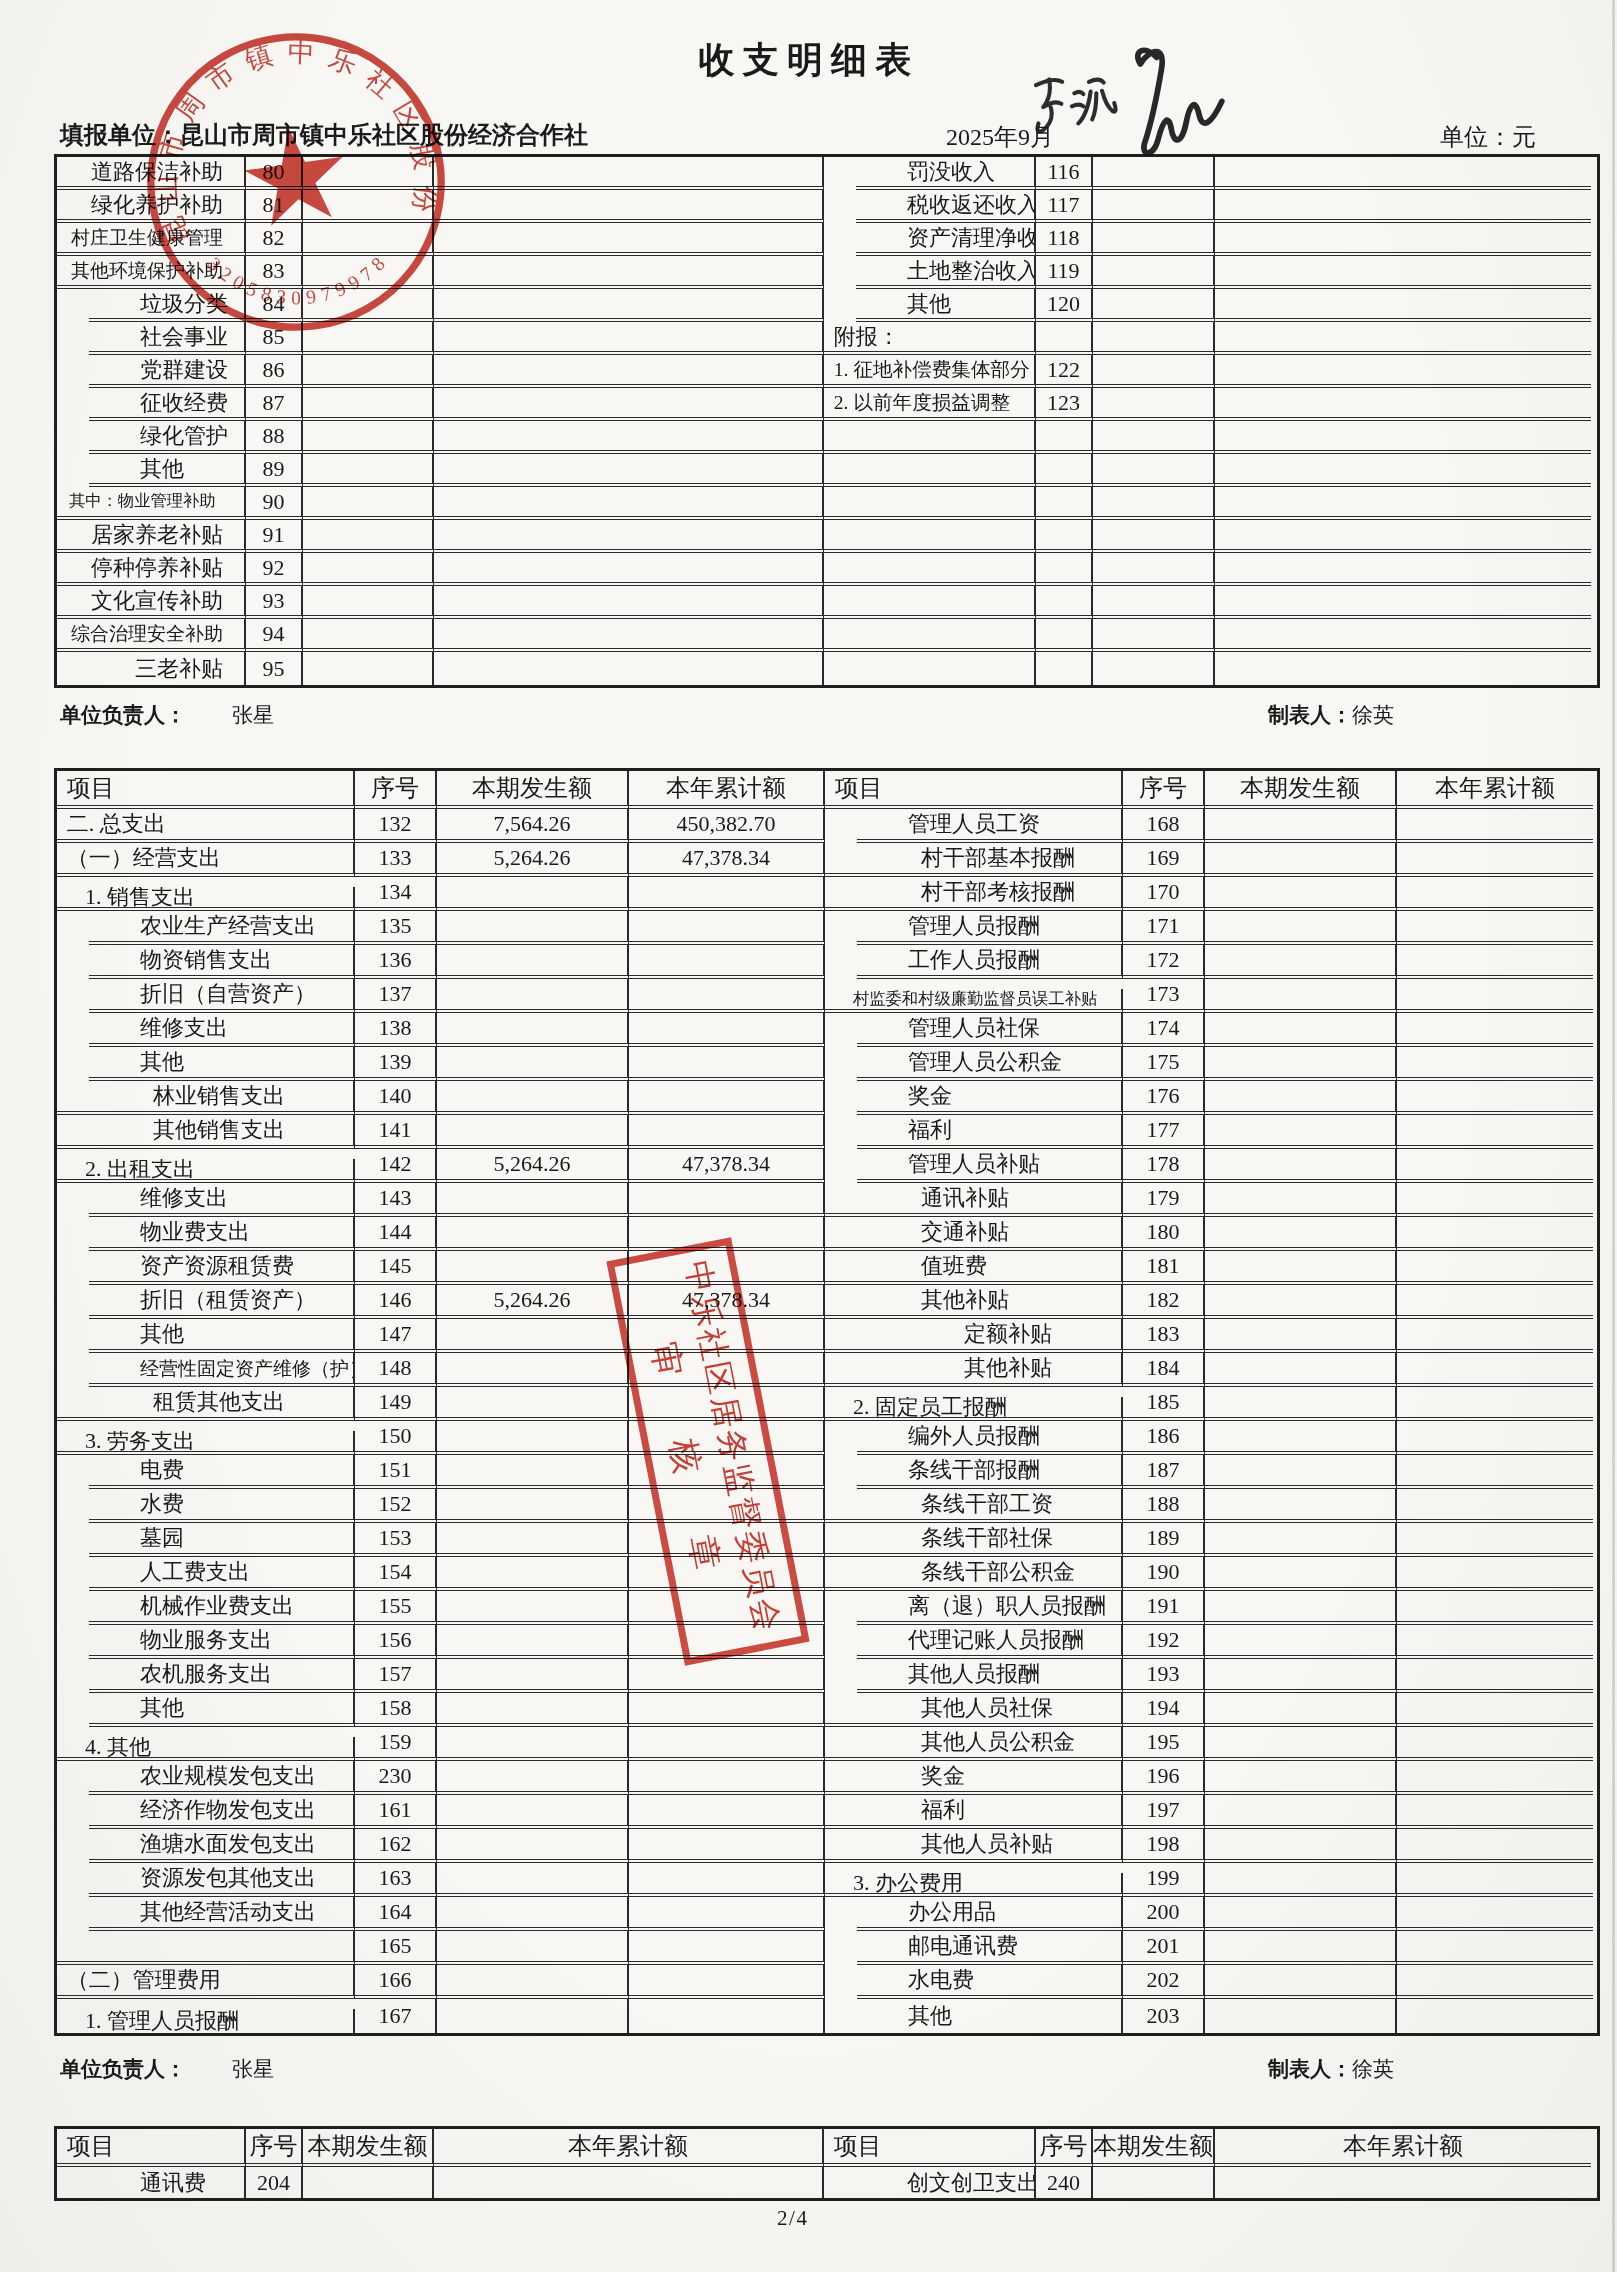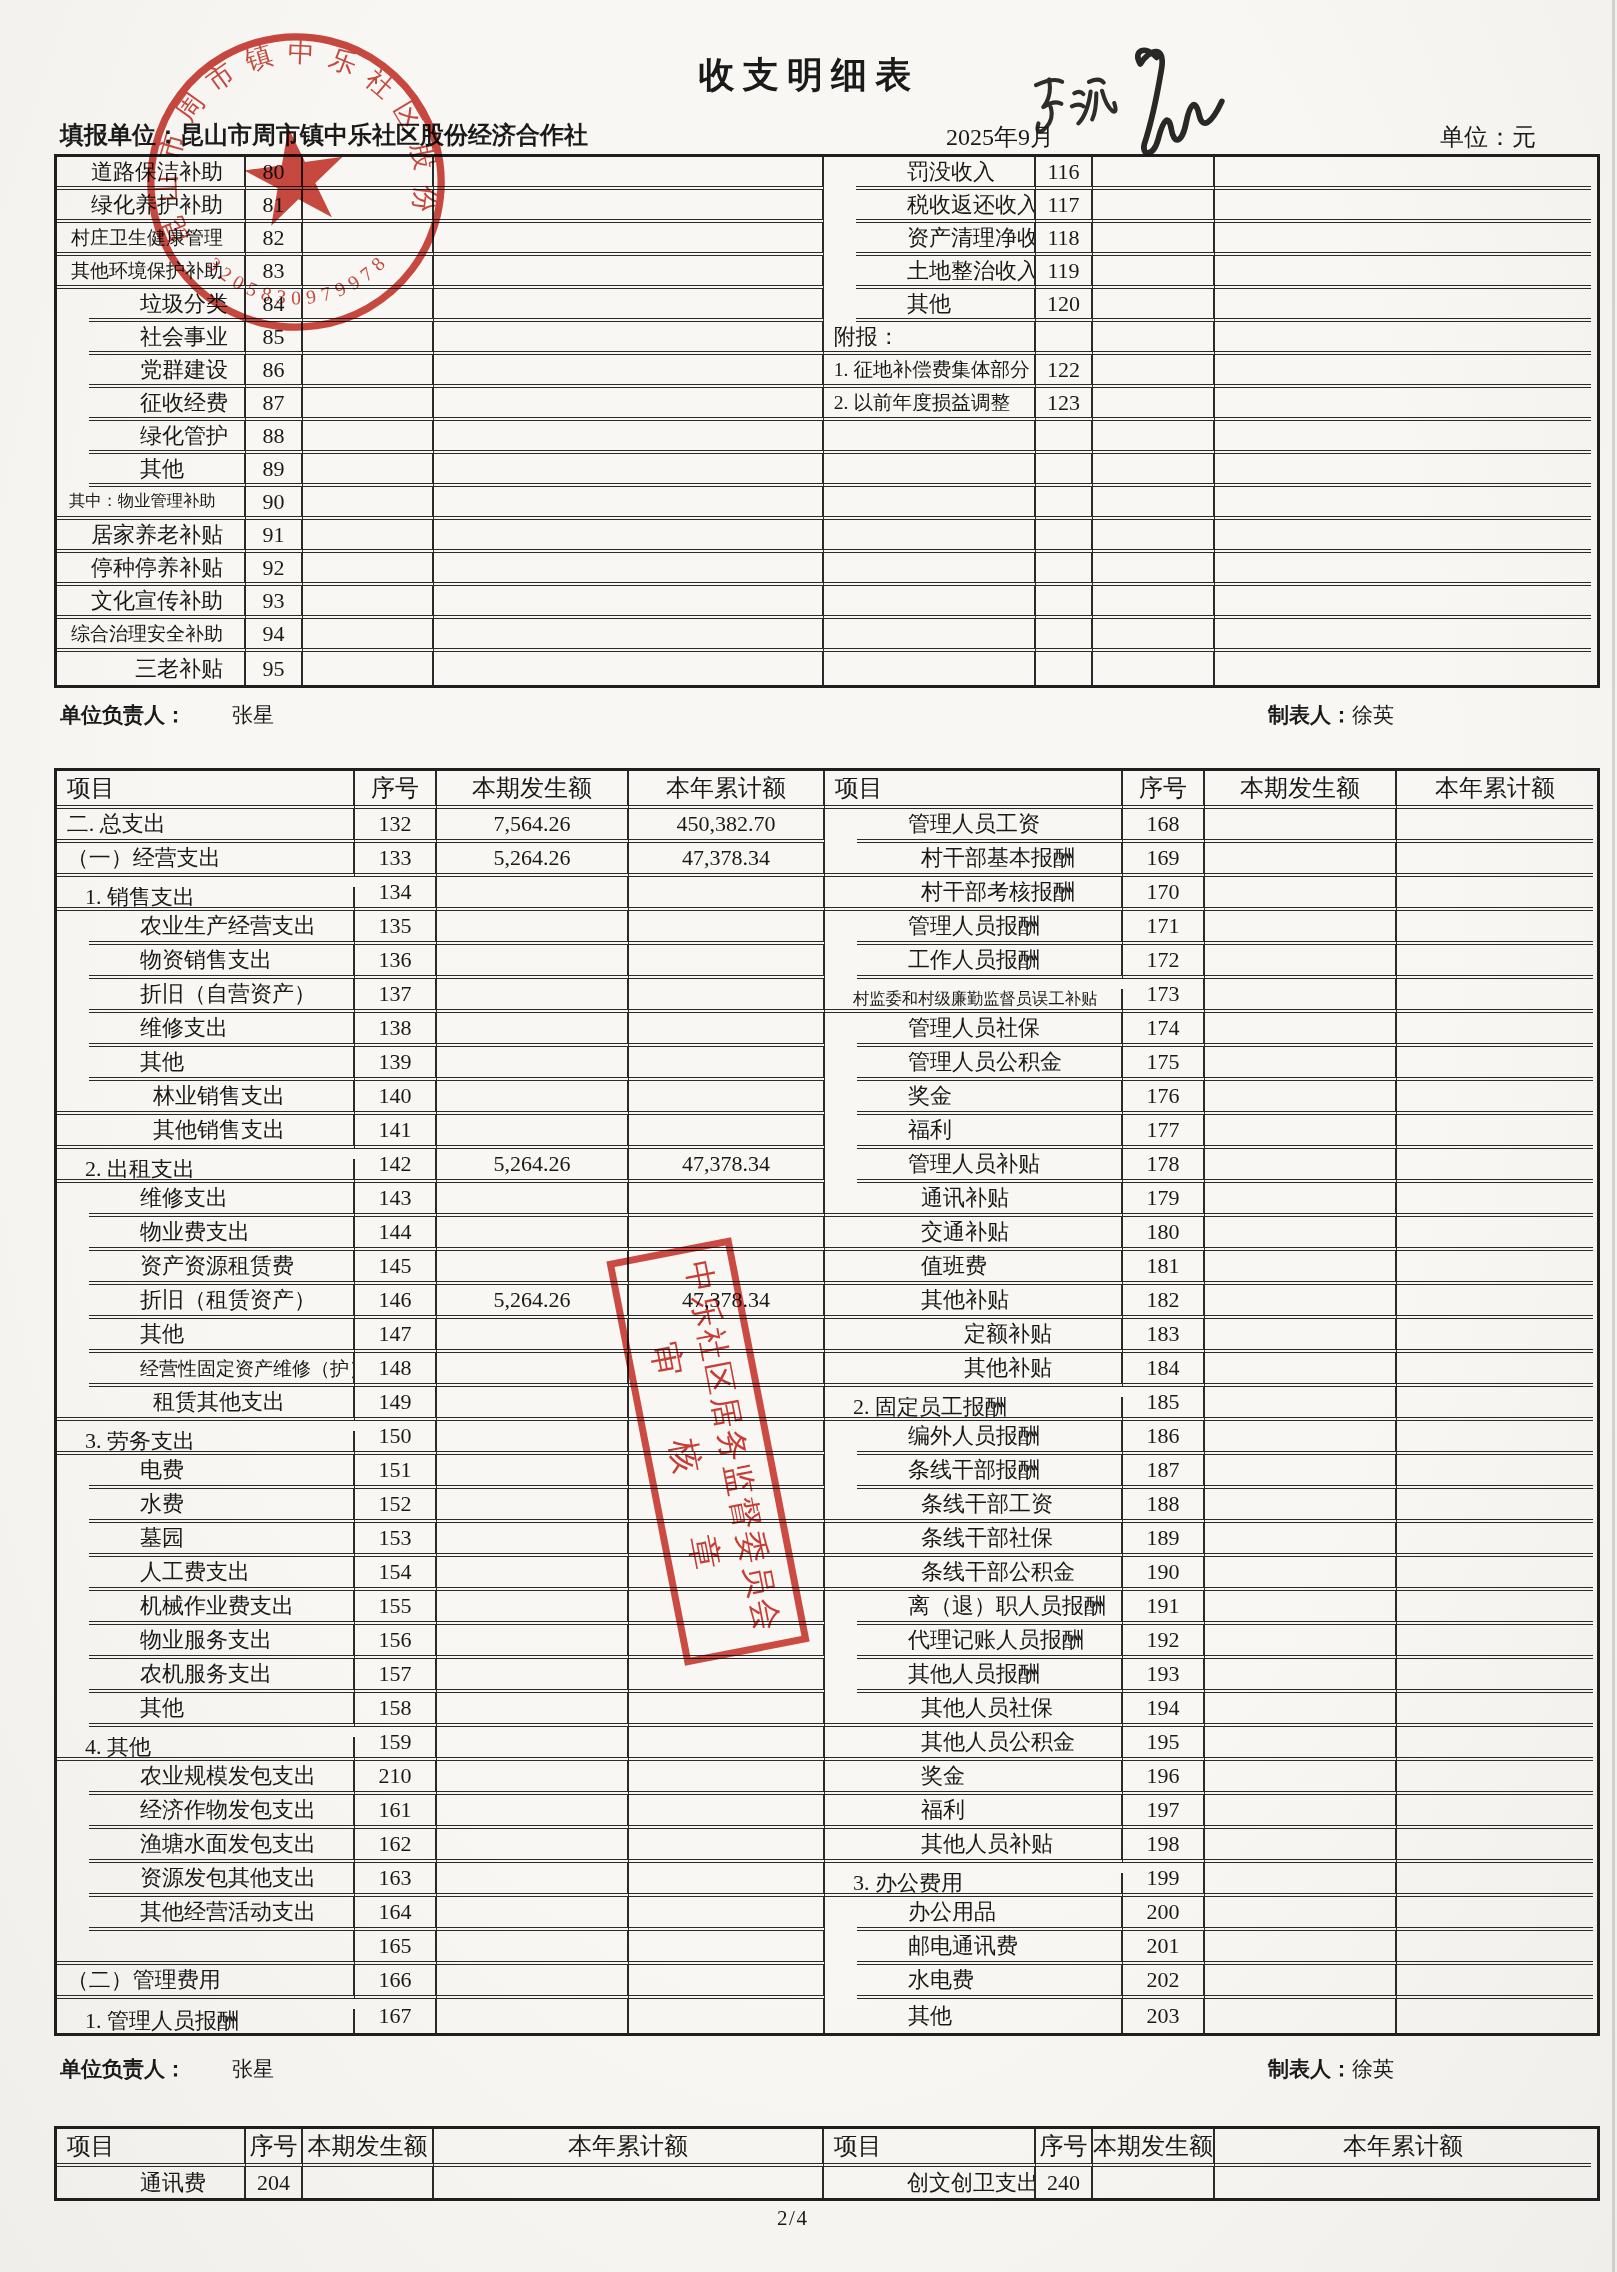--- a/index.html
+++ b/index.html
@@ -4,21 +4,21 @@
 <style>
   html,body{margin:0;padding:0;background:#cfcfcc;}
   .page{
     position:relative; width:1618px; height:2273px; overflow:hidden;
     background:radial-gradient(ellipse at 50% 38%, #f8f7f3 55%, #efeeea 100%);
     font-family:"Liberation Serif","DejaVu Serif",serif; color:#1a1a1a;
   }
   .page::after{content:""; position:absolute; right:3.3px; top:0; bottom:0; width:2.4px; background:rgba(60,60,60,.18);}
   .title{position:absolute; top:36px; left:0; width:100%; text-align:center;
          font-family:"Liberation Sans","DejaVu Sans",sans-serif; font-weight:700;
-         font-size:36px; letter-spacing:8.2px;margin-top:15px;}
+         font-size:36px; letter-spacing:8.2px;}
   .meta{position:absolute; top:119px; left:0; width:100%; height:33px; font-size:24px; font-weight:600;}
   .report-unit{position:absolute; left:60px; top:0; white-space:nowrap;}
   .period{position:absolute; left:902px; top:1.6px; width:196px; text-align:center; font-weight:400;}
   .unit{position:absolute; right:82px; top:1.6px; font-weight:400;}
 
   .tbl{position:absolute; left:54px; width:1540px; border:3.3px solid #1f1f1f; display:flex; background:transparent;}
   .t1{top:154px;}
   .t2{top:768px;}
   .t3{top:2126px;}
   .half{display:grid;}
@@ -421,21 +421,21 @@
         <div class="td c-no">158</div>
         <div class="td c-cur"></div>
         <div class="td c-ytd last"></div>
 
         <div class="td c-item i1">4. 其他</div>
         <div class="td c-no">159</div>
         <div class="td c-cur"></div>
         <div class="td c-ytd last"></div>
 
         <div class="td c-item i2">农业规模发包支出</div>
-        <div class="td c-no">210</div>
+        <div class="td c-no">230</div>
         <div class="td c-cur"></div>
         <div class="td c-ytd last"></div>
 
         <div class="td c-item i2">经济作物发包支出</div>
         <div class="td c-no">161</div>
         <div class="td c-cur"></div>
         <div class="td c-ytd last"></div>
 
         <div class="td c-item i2">渔塘水面发包支出</div>
         <div class="td c-no">162</div>

